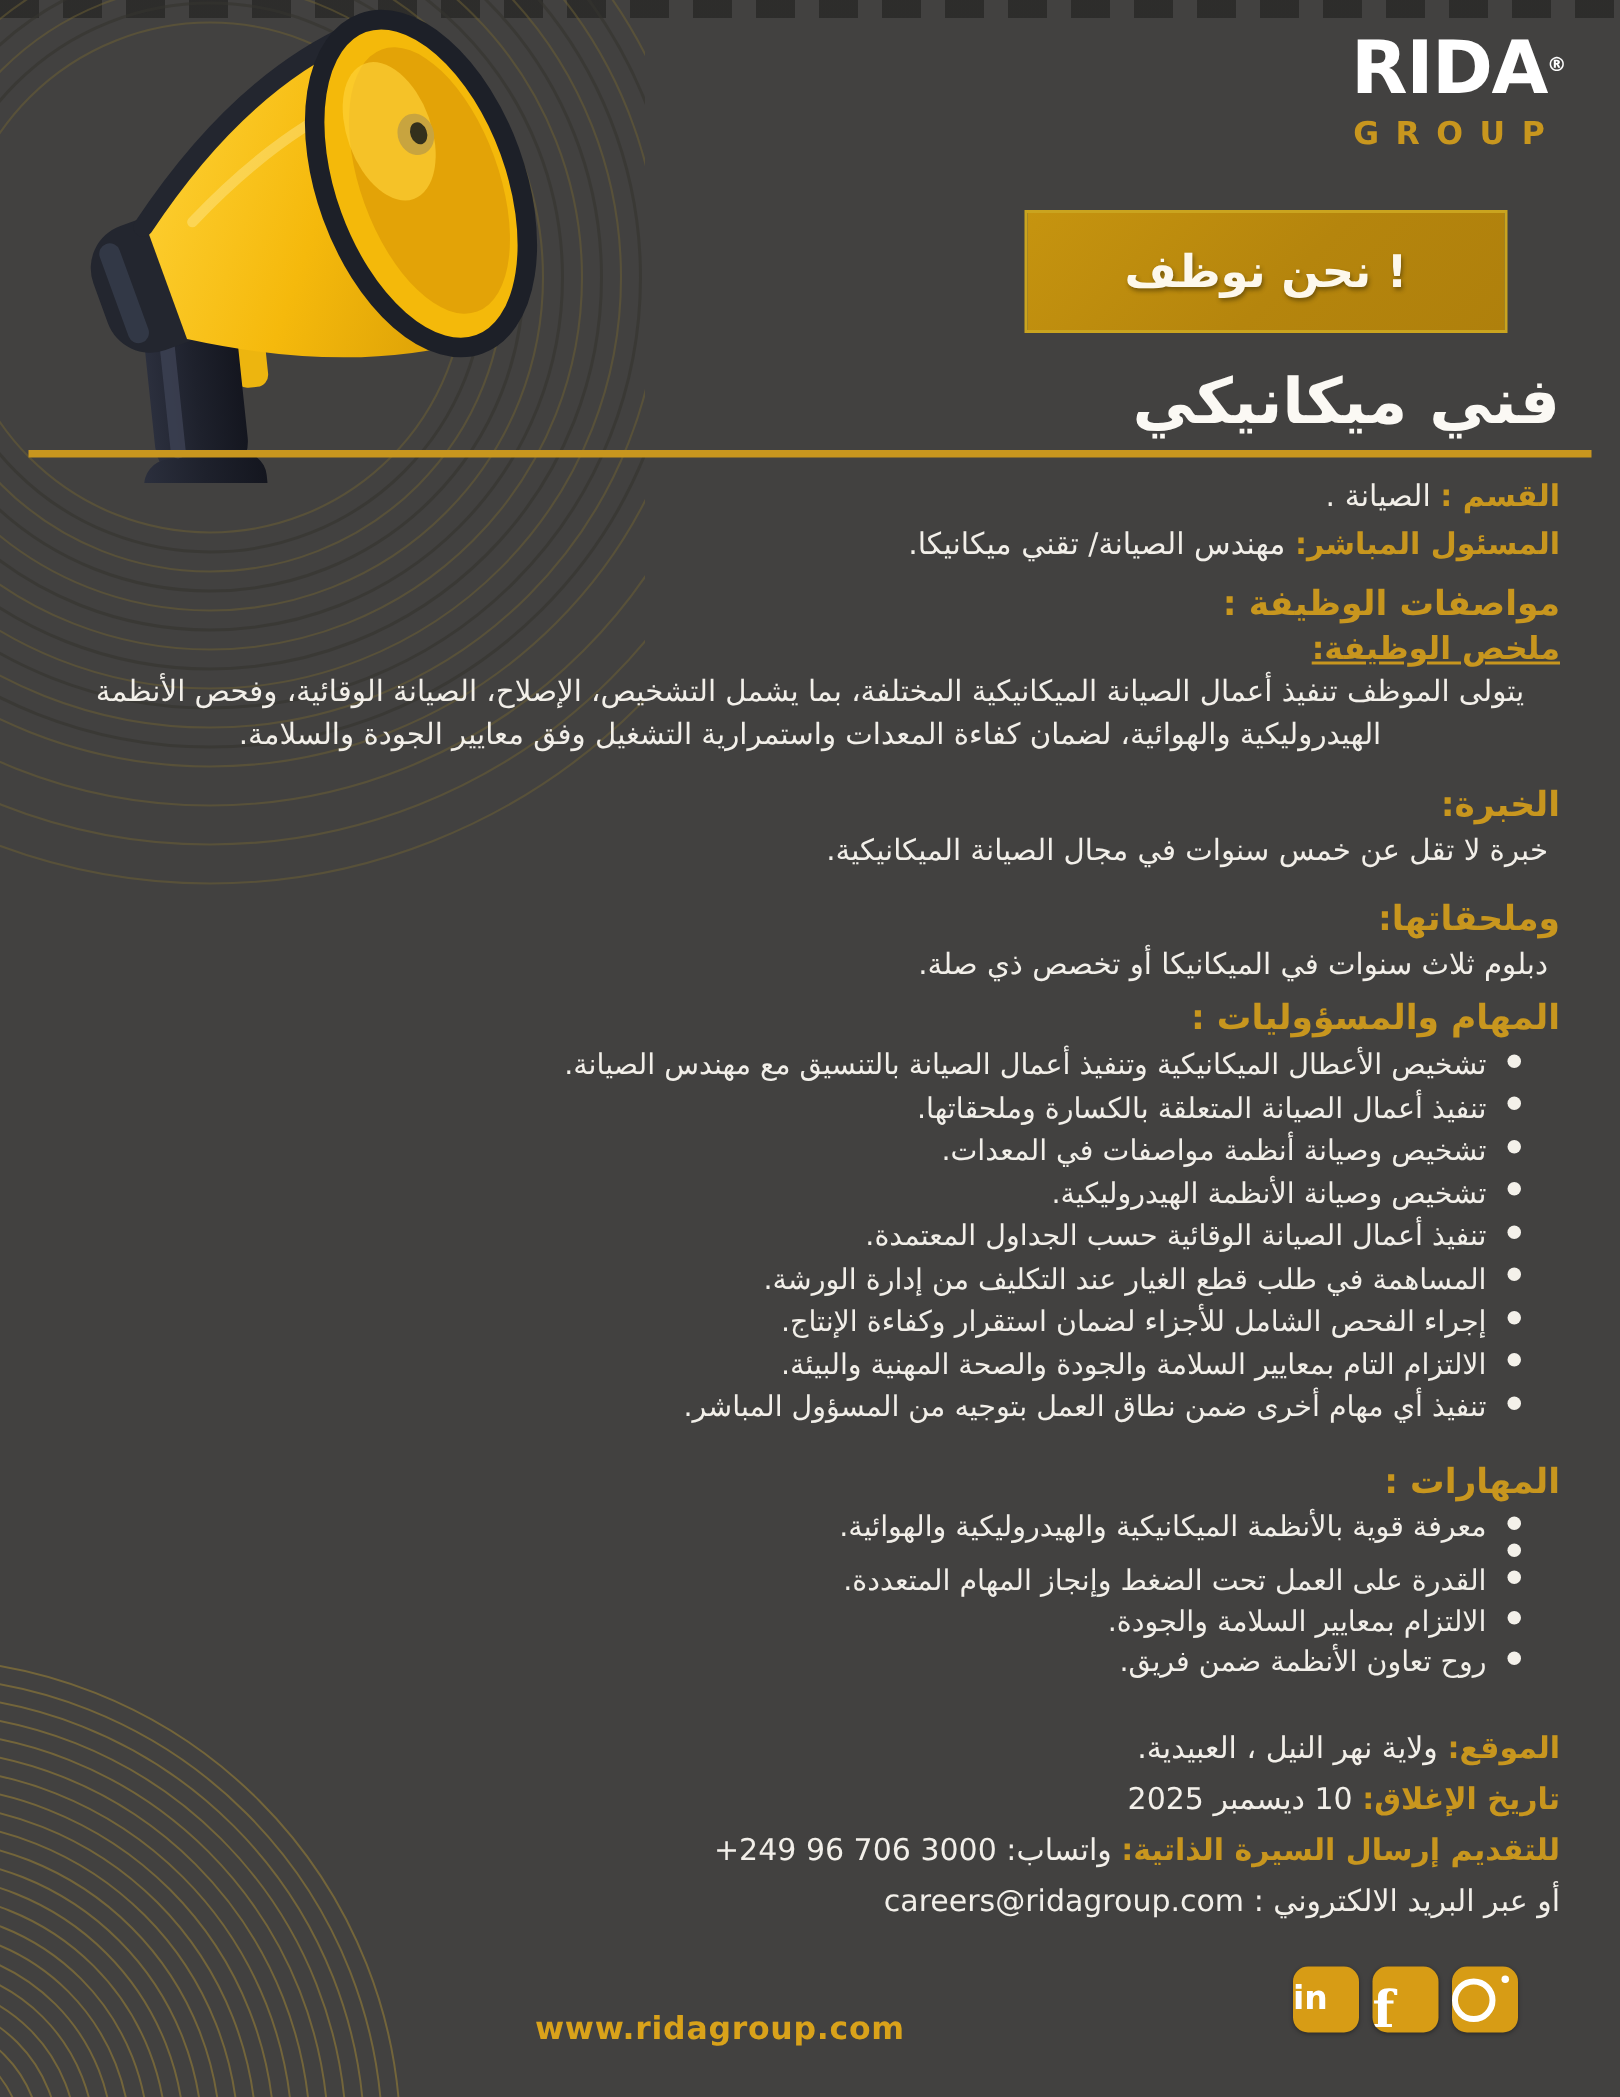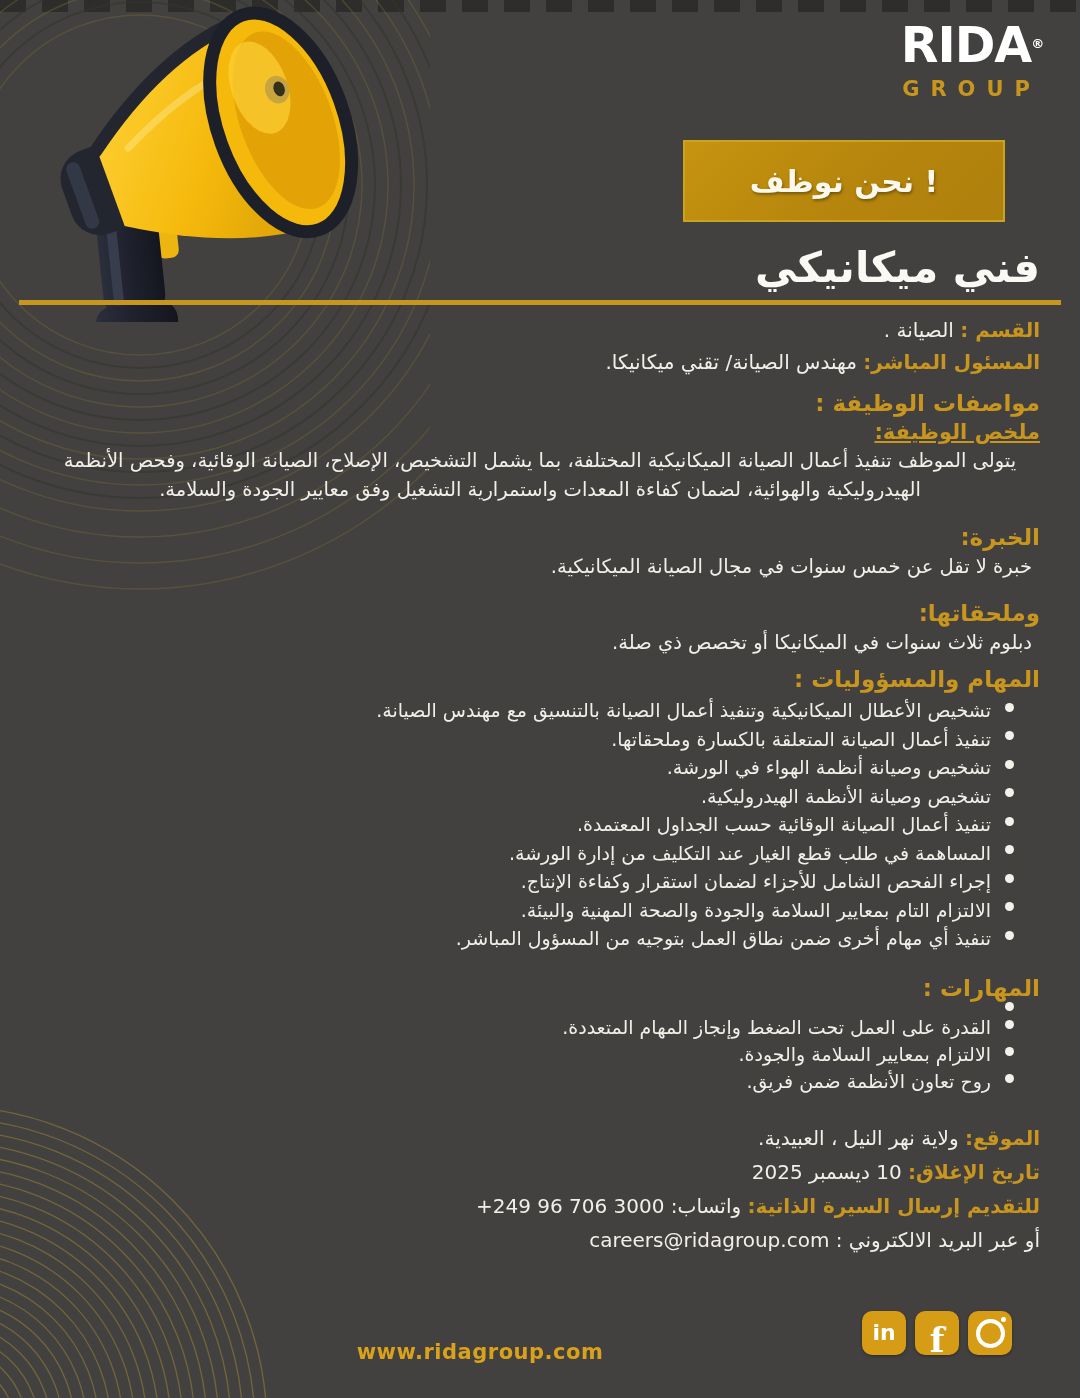--- a/index.html
+++ b/index.html
@@ -77,21 +77,21 @@
   .contact .meta-line{line-height:34px;font-size:20px;}
   .ltr{direction:ltr;unicode-bidi:embed;display:inline-block;}
   
   .website{
     position:absolute;top:1340px;left:300px;width:360px;text-align:center;
     color:#d9a21a;font-size:21px;font-weight:bold;letter-spacing:.5px;
   }
   .socials{position:absolute;top:1311px;right:68px;display:flex;gap:9px;direction:ltr;}
   .soc{
     width:44px;height:44px;border-radius:10px;background:#d79c15;
-    display:flex;align-items:center;justify-content:center;position:relative;overflow:hidden;
+    display:flex;align-items:center;justify-content:flex-start;position:relative;overflow:hidden;
     box-shadow:0 1px 3px rgba(0,0,0,.35);
   }
   .soc .glyph{color:#fff;font-weight:bold;font-size:22px;line-height:1;}
   .soc .glyph.fb{font-size:34px;position:relative;top:7px;font-family:"DejaVu Serif","Liberation Serif",serif;}
   .ig-ring{width:21px;height:21px;border:4px solid #fff;border-radius:50%;}
   .ig-dot{position:absolute;top:6px;right:6px;width:5px;height:5px;border-radius:50%;background:#fff;}
 </style>
 </head>
 <body style="--bg: #424140; --accent: #c8961e; --text: #f2efe9;">
 
@@ -225,21 +225,21 @@
   <li>
       <span class="dot"></span>
       <span>تشخيص الأعطال الميكانيكية وتنفيذ أعمال الصيانة بالتنسيق مع مهندس الصيانة.</span>
     </li>
       <li>
       <span class="dot"></span>
       <span>تنفيذ أعمال الصيانة المتعلقة بالكسارة وملحقاتها.</span>
     </li>
       <li>
       <span class="dot"></span>
-      <span>تشخيص وصيانة أنظمة الهواء في الورشة.</span>
+      <span>تشخيص وصيانة أنظمة مواصفات في المعدات.</span>
     </li>
       <li>
       <span class="dot"></span>
       <span>تشخيص وصيانة الأنظمة الهيدروليكية.</span>
     </li>
       <li>
       <span class="dot"></span>
       <span>تنفيذ أعمال الصيانة الوقائية حسب الجداول المعتمدة.</span>
     </li>
       <li>
@@ -256,20 +256,24 @@
     </li>
       <li>
       <span class="dot"></span>
       <span>تنفيذ أي مهام أخرى ضمن نطاق العمل بتوجيه من المسؤول المباشر.</span>
     </li>
     </ul>
 
   <h2 class="sec-h mt10">المهارات :</h2>
   <ul class="blist tight">
 
+  <li>
+      <span class="dot"></span>
+      <span>معرفة قوية بالأنظمة الميكانيكية والهيدروليكية والهوائية.</span>
+    </li>
       <li>
       <span class="dot"></span>
     </li>
       <li>
       <span class="dot"></span>
       <span>القدرة على العمل تحت الضغط وإنجاز المهام المتعددة.</span>
     </li>
       <li>
       <span class="dot"></span>
       <span>الالتزام بمعايير السلامة والجودة.</span>

